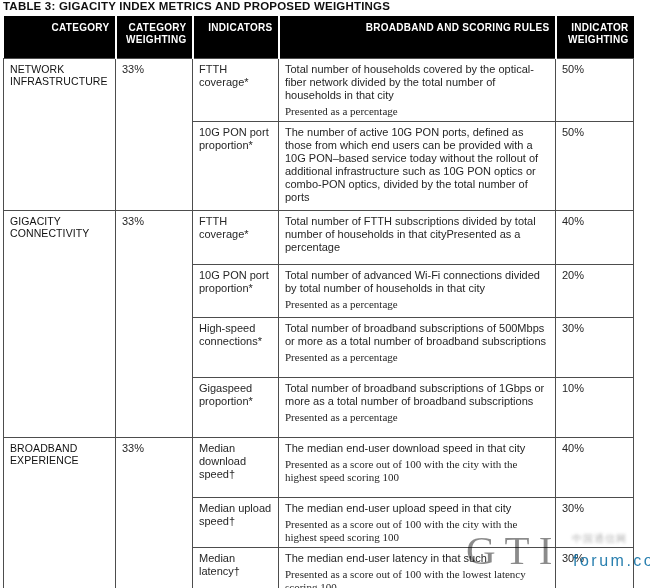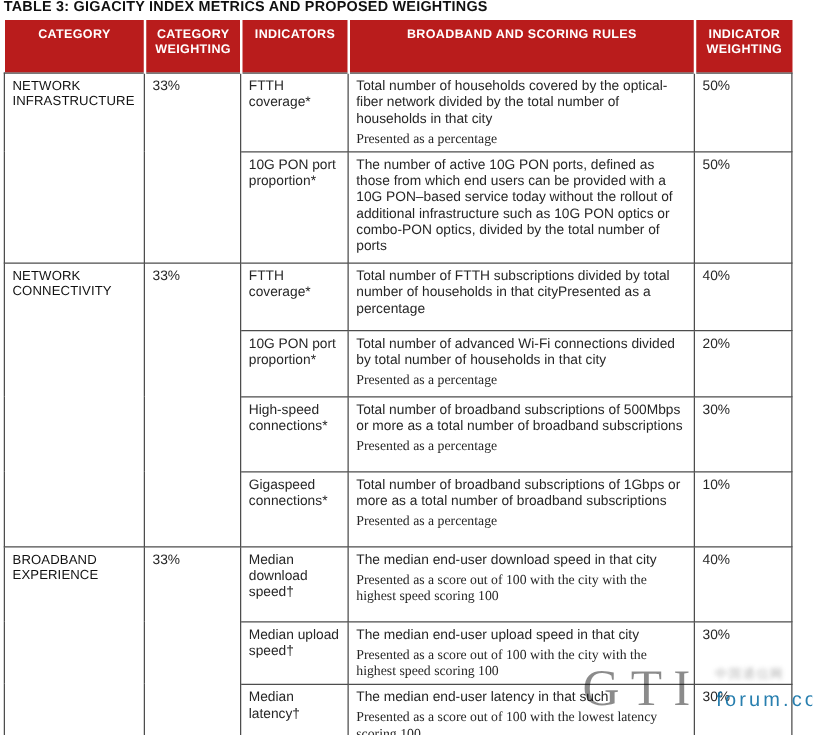--- a/index.html
+++ b/index.html
@@ -10,22 +10,22 @@
   .doc-title {
     position:absolute; left:3px; top:0px;
     font-size:11.5px; font-weight:bold; color:#101010; letter-spacing:0.2px;
     white-space:nowrap;
   }
   table.metrics {
     position:absolute; left:3px; top:16px; width:630px;
     border-collapse:collapse; table-layout:fixed;
   }
   th {
-    background:#b91c1c; color:#ffffff; font-size:10px; font-weight:bold;
-    text-align:center; vertical-align:top; padding:6px 5px 4px 6px;
+    background:#000000; color:#ffffff; font-size:10px; font-weight:bold;
+    text-align:right; vertical-align:top; padding:6px 5px 4px 6px;
     letter-spacing:0.3px; line-height:12px; border-left:2px solid #ffffff;
   }
   th:first-child { border-left:none; }
   tr.head { height:42px; }
   td {
     border:1px solid #4d4d4d; vertical-align:top;
     padding:4px 6px 3px 6px; font-size:11px; line-height:13px; color:#262626;
   }
   td.cat { font-weight:normal; font-size:10.5px; line-height:12.5px; letter-spacing:0.1px; color:#111; }
   .scoring { margin-top:3px;font-family:Liberation Serif, serif; }
@@ -88,21 +88,21 @@
       <tr class="h80">
         <td>10G PON port proportion*</td>
         <td>
           <div>The number of active 10G PON ports, defined as those from which end users can be provided with a 10G PON–based service today without the rollout of additional infrastructure such as 10G PON optics or combo-PON optics, divided by the total number of ports</div>
           <div class="scoring"></div>
         </td>
         <td>50%</td>
       </tr>
 
       <tr class="h54">
-        <td class="cat" rowspan="4">NETWORK CONNECTIVITY</td>
+        <td class="cat" rowspan="4">GIGACITY CONNECTIVITY</td>
         <td rowspan="4">33%</td>
         <td>FTTH coverage*</td>
         <td>
           <div>Total number of FTTH subscriptions divided by total number of households in that cityPresented as a percentage</div>
           <div class="scoring"></div>
         </td>
         <td>40%</td>
       </tr>
       <tr class="h53">
         <td>10G PON port proportion*</td>
@@ -114,21 +114,21 @@
       </tr>
       <tr class="h60">
         <td>High-speed connections*</td>
         <td>
           <div>Total number of broadband subscriptions of 500Mbps or more as a total number of broadband subscriptions</div>
           <div class="scoring">Presented as a percentage</div>
         </td>
         <td>30%</td>
       </tr>
       <tr class="h60">
-        <td>Gigaspeed connections*</td>
+        <td>Gigaspeed proportion*</td>
         <td>
           <div>Total number of broadband subscriptions of 1Gbps or more as a total number of broadband subscriptions</div>
           <div class="scoring">Presented as a percentage</div>
         </td>
         <td>10%</td>
       </tr>
 
       <tr class="h60">
         <td class="cat" rowspan="3">BROADBAND EXPERIENCE</td>
         <td rowspan="3">33%</td>

